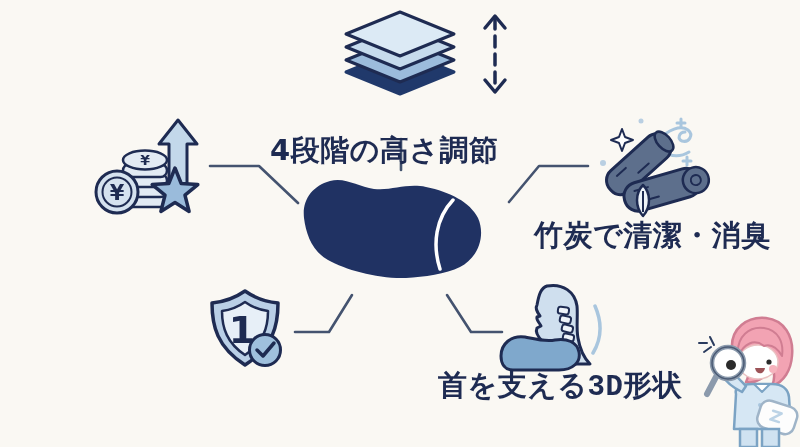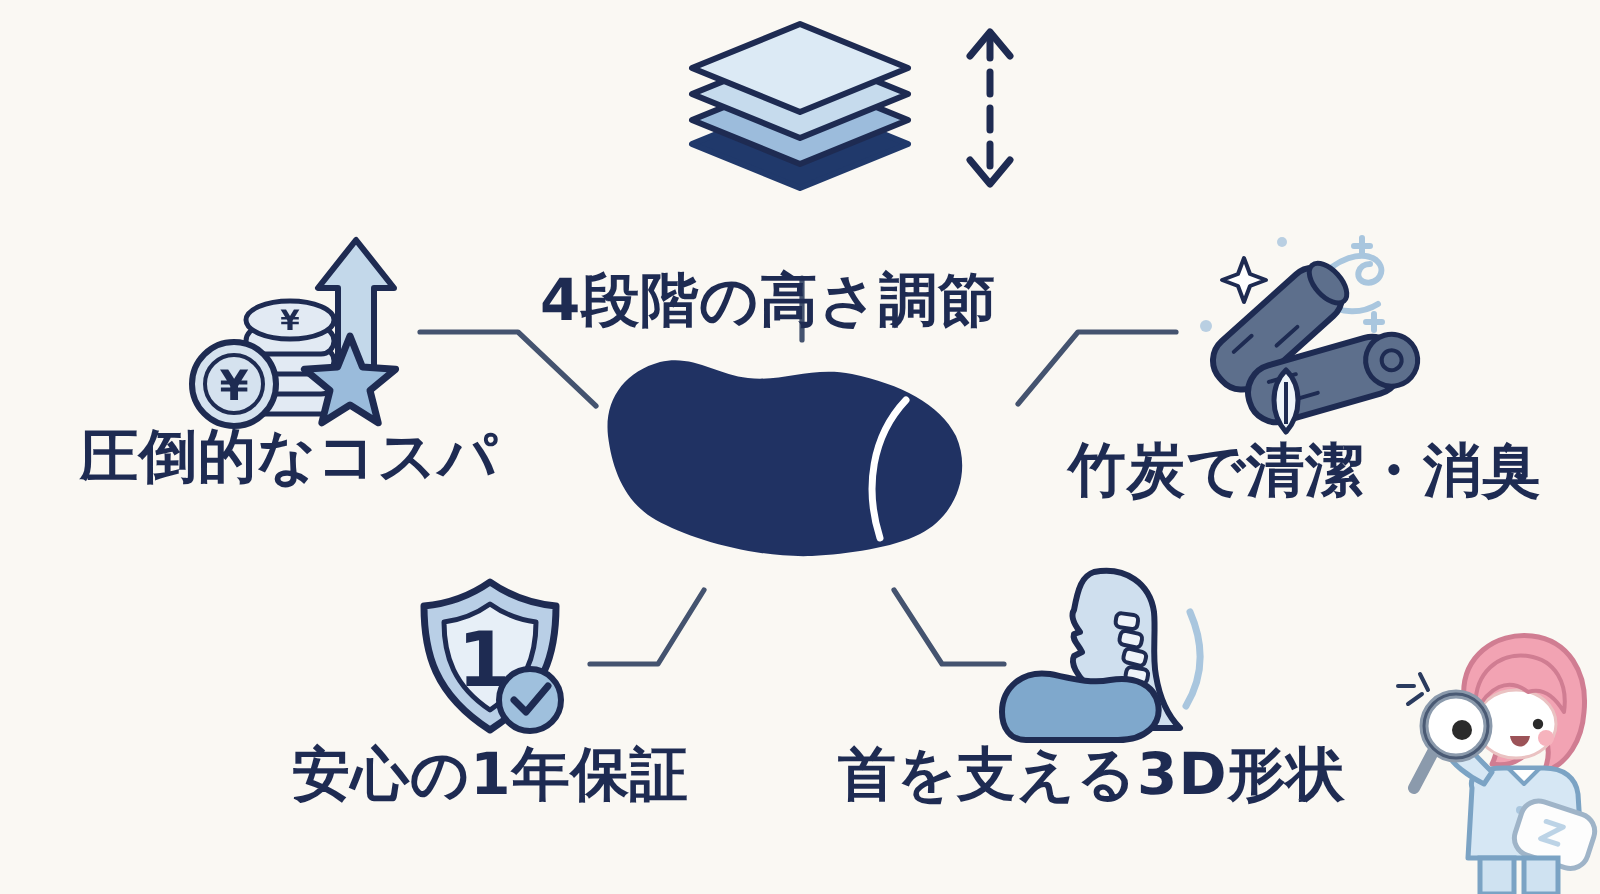--- a/index.html
+++ b/index.html
@@ -58,21 +58,20 @@
       <ellipse cx="52" cy="44" rx="22" ry="9.5" fill="#e2eaf3" stroke="#1e2b52" stroke-width="2.5"></ellipse>
       <text x="52" y="49" text-anchor="middle" font-size="14" font-weight="bold" fill="#1e2b52">¥</text>
     </g>
     <g>
       <circle cx="24" cy="76" r="21" fill="#d5e2ef" stroke="#1e2b52" stroke-width="3"></circle>
       <circle cx="24" cy="76" r="14.5" fill="none" stroke="#1e2b52" stroke-width="2"></circle>
       <text x="24" y="84" text-anchor="middle" font-size="21" font-weight="bold" fill="#1e2b52">¥</text>
     </g>
     <polygon points="82,52 88.2,67.5 104.8,68.6 92,79.2 96.1,95.4 82,86.5 67.9,95.4 72,79.2 59.2,68.6 75.8,67.5" fill="#9abbdb" stroke="#1e2b52" stroke-width="3.5" stroke-linejoin="round"></polygon>
   </svg>
-  <div class="feature-label" style="left:40px;top:213px;">圧倒的なコスパ</div>
 
   <svg class="abs" style="left:583px;top:113px;" width="130" height="110" viewBox="0 0 130 110">
     <path d="M39,16 L42,24 L50,27 L42,30 L39,38 L36,30 L28,27 L36,24 Z" fill="#ffffff" stroke="#1e2b52" stroke-width="2" stroke-linejoin="round"></path>
     <circle cx="20" cy="50" r="3" fill="#b9cfe2"></circle>
     <circle cx="58" cy="8" r="2.5" fill="#b9cfe2"></circle>
     <g stroke="#a9c6de" stroke-width="3" fill="none" stroke-linecap="round">
       <path d="M75,28 C85,16 98,12 105,17 C111,22 106,30 99,28 C94,26 96,19 102,19"></path>
       <path d="M78,38 C88,44 98,44 106,39"></path>
       <path d="M98,6 L98,14 M94,10 L102,10"></path>
       <path d="M104,44 L104,52 M100,48 L108,48"></path>
@@ -97,38 +96,37 @@
   </svg>
   <div class="feature-label" style="left:534px;top:220px;">竹炭で清潔・消臭</div>
 
   <svg class="abs" style="left:201px;top:286px;" width="88" height="90" viewBox="0 0 88 90">
     <path d="M44,5 C54,12 66,16 77,17 C77,40 72,61 44,79 C16,61 11,40 11,17 C22,16 34,12 44,5 Z" fill="#b9cfe6" stroke="#1e2b52" stroke-width="3.5" stroke-linejoin="round"></path>
     <path d="M44,16 C51,21 59,24 67,25 C67,42 62,57 44,69 C26,57 21,42 21,25 C29,24 37,21 44,16 Z" fill="#e7eff7" stroke="#1e2b52" stroke-width="2.5" stroke-linejoin="round"></path>
     <text x="41" y="57" text-anchor="middle" font-size="38" font-weight="bold" fill="#1e2b52">1</text>
     <circle cx="64" cy="64" r="15.5" fill="#9fc0dd" stroke="#1e2b52" stroke-width="3"></circle>
     <polyline points="56,64 62,70 73,57" fill="none" stroke="#1e2b52" stroke-width="3.5" stroke-linecap="round" stroke-linejoin="round"></polyline>
   </svg>
-  <div class="feature-label" style="left:146px;top:372px;">安心の1年保証</div>
 
   <svg class="abs" style="left:495px;top:280px;" width="108" height="96" viewBox="0 0 108 96">
     <path d="M100,26 C107,42 107,58 98,73" stroke="#a9c6de" stroke-width="3.5" fill="none" stroke-linecap="round"></path>
     <path d="M52,6 C68,3 80,12 82,26 C83,36 81,48 83,58 C85,70 89,78 95,84 L56,84
              C56,76 54,68 48,62 C44,58 40,52 42,48 L46,46 C44,42 41,40 42,37 L45,36
              C42,32 40,28 42,25 C44,14 46,8 52,6 Z" fill="#cfdfee" stroke="#1e2b52" stroke-width="3" stroke-linejoin="round"></path>
     <g fill="#eef3f9" stroke="#1e2b52" stroke-width="2">
       <rect x="63" y="27" width="11" height="7" rx="2.5" transform="rotate(8 68 30)"></rect>
       <rect x="65" y="36" width="11" height="7" rx="2.5" transform="rotate(12 70 39)"></rect>
       <rect x="67" y="45" width="11" height="7" rx="2.5" transform="rotate(14 72 48)"></rect>
       <rect x="68" y="54" width="11" height="7" rx="2.5" transform="rotate(10 73 57)"></rect>
       <rect x="69" y="63" width="11" height="7" rx="2.5" transform="rotate(6 74 66)"></rect>
     </g>
     <path d="M6,76 C6,64 16,55 30,57 C40,59 50,62 60,60 C72,58 82,62 84,72 C86,82 78,90 64,90
              L18,90 C10,90 6,84 6,76 Z" fill="#7fa8cc" stroke="#1e2b52" stroke-width="3" stroke-linejoin="round"></path>
   </svg>
-  <div class="feature-label" style="left:419px;top:372px;">首を支える3D形状</div>
+  <div class="feature-label" style="left:438px;top:372px;font-family:Liberation Mono, monospace;">首を支える3D形状</div>
 
   <svg class="abs" style="left:676px;top:308px;" width="124" height="139" viewBox="0 0 124 139">
     <g stroke="#2a3b5e" stroke-width="2" stroke-linecap="round">
       <line x1="28" y1="44" x2="35" y2="39"></line>
       <line x1="34" y1="29" x2="38" y2="37"></line>
       <line x1="23" y1="35" x2="31" y2="35"></line>
     </g>
     <path d="M56,42 C54,20 72,8 90,10 C108,12 118,28 116,48 C115,62 108,74 96,78
              C100,68 98,62 94,58 C90,70 80,76 70,74 C74,66 72,60 68,56 C62,52 57,48 56,42 Z" fill="#f2a3b3" stroke="#d07d92" stroke-width="2.5" stroke-linejoin="round"></path>
     <ellipse cx="82" cy="54" rx="20" ry="17" fill="#ffffff" stroke="#eac2c2" stroke-width="1.5"></ellipse>

